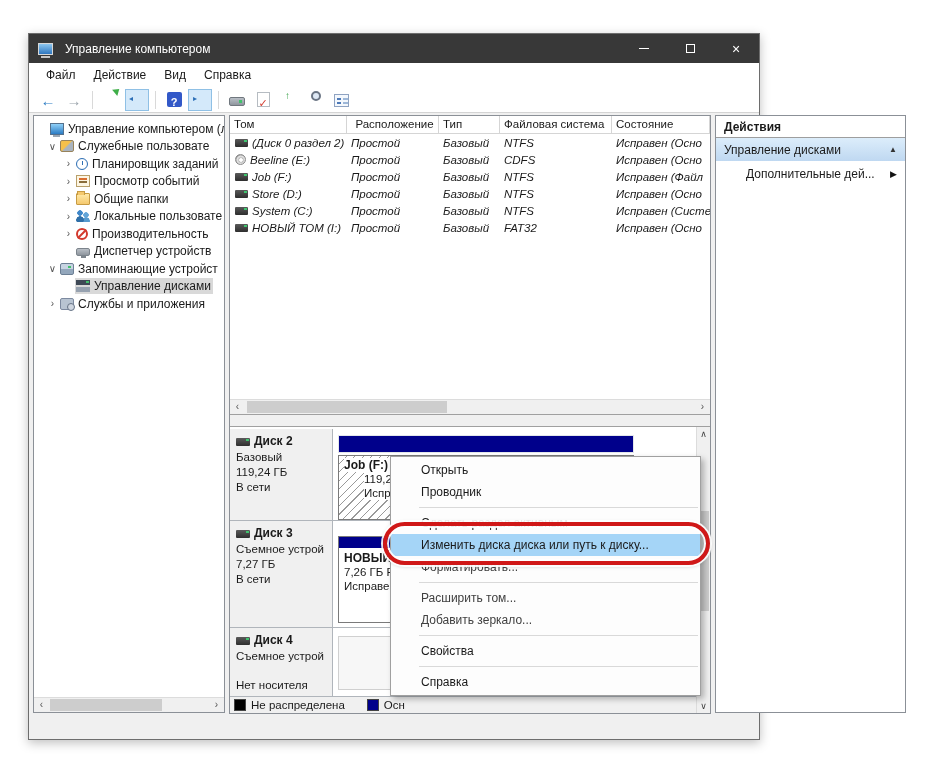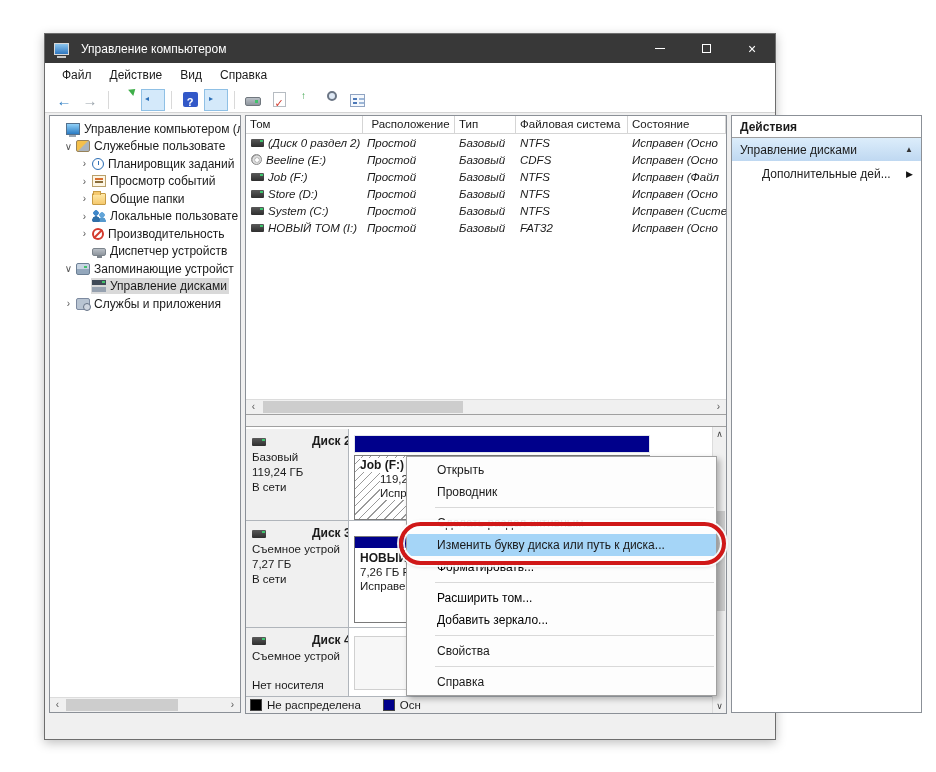--- a/index.html
+++ b/index.html
@@ -1,19 +1,19 @@
 <!DOCTYPE html>
 <html><head>
 <meta charset="utf-8">
 <style>
   html,body{margin:0;padding:0;}
   body{width:936px;height:772px;background:#ffffff;font-family:"Liberation Sans","DejaVu Sans",sans-serif;color:#1a1a1a;overflow:hidden;position:relative;}
   *{box-sizing:border-box;}
 
-  .window{position:absolute;left:44px;top:33px;width:732px;height:707px;background:#f0f0f0;border:1px solid #6d6d6d;box-shadow:0 3px 10px rgba(0,0,0,.25);}
+  .window{position:absolute;left:28px;top:33px;width:732px;height:707px;background:#f0f0f0;border:1px solid #6d6d6d;box-shadow:0 3px 10px rgba(0,0,0,.25);}
 
   
   .titlebar{position:absolute;left:0;top:0;right:0;height:29px;background:#383838;display:flex;align-items:center;}
   .app-icon{width:15px;height:12px;margin-left:9px;background:linear-gradient(#8cc6ef,#2f77c0);border:1px solid #d8d8d8;position:relative;flex:none;}
   .app-icon::after{content:"";position:absolute;left:2px;bottom:-4px;width:9px;height:2px;background:#c7c7c7;}
   .title-text{color:#ffffff;font-size:12px;margin-left:12px;white-space:nowrap;}
   .win-controls{margin-left:auto;display:flex;height:100%;}
   .wc{width:46px;height:100%;display:flex;align-items:center;justify-content:center;color:#fff;}
   .minbar{width:10px;height:1px;background:#fff;display:block;}
   .maxbox{width:9px;height:9px;border:1px solid #fff;display:block;}
@@ -114,21 +114,21 @@
   
   .split-band{position:absolute;left:0;right:0;top:299px;height:11px;background:#f0f0f0;}
 
   
   .disk-view{position:absolute;left:0;right:0;top:310px;bottom:0;background:#fff;border-top:1px solid #a0a0a0;}
   .dv-row{position:absolute;left:0;right:14px;border-bottom:1px solid #b0b5bb;}
   .dv-r1{top:2px;height:92px;}
   .dv-r2{top:94px;height:107px;}
   .dv-r3{top:201px;height:70px;}
   .dv-label{position:absolute;left:0;top:0;bottom:0;width:103px;background:#f0f0f0;border-right:1px solid #b0b5bb;padding:5px 4px 0 6px;font-size:11.5px;line-height:15px;white-space:nowrap;overflow:hidden;}
-  .dv-name{font-weight:bold;font-size:12px;display:flex;align-items:center;margin-bottom:1px;gap:42px;}
+  .dv-name{font-weight:bold;font-size:12px;display:flex;align-items:center;margin-bottom:1px;}
   .dvic{display:inline-block;width:14px;height:8px;margin-right:4px;background:linear-gradient(#5a5a5a,#2e2e2e);border-radius:1px;position:relative;flex:none;}
   .dvic::after{content:"";position:absolute;right:1px;top:1px;width:3px;height:2px;background:#3ec46d;}
   .dv-gap{height:14px;}
   .navy-sliver{position:absolute;left:108px;width:296px;top:6px;height:18px;background:#00008b;border:1px solid #e3e6ea;}
   .part-box{position:absolute;left:108px;width:296px;border:1px solid #7a7a7a;background:#fff;font-size:11.5px;line-height:14px;}
   .part-job{top:26px;height:65px;background:repeating-linear-gradient(135deg,rgba(0,0,0,0) 0 5px,#9a9a9a 5px 6px),#fff;padding:2px 5px;}
   .part-label{font-weight:bold;font-size:12px;background:#fff;display:inline-block;padding-right:2px;}
   .part-line{background:#fff;display:inline-block;padding-right:2px;margin-left:20px;}
   .part-new{top:15px;height:87px;padding:0;}
   .part-stripe{height:12px;background:#00008b;border-bottom:1px solid #fff;}
@@ -143,21 +143,21 @@
   .act-section{height:24px;display:flex;align-items:center;padding:0 8px;background:linear-gradient(#dcedfb,#bfd8f1);border-bottom:1px solid #fff;font-size:12px;}
   .act-collapse{margin-left:auto;font-size:8px;color:#333;}
   .act-item{height:24px;display:flex;align-items:center;padding-left:30px;font-size:12px;}
   .act-more-arrow{margin-left:auto;margin-right:8px;font-size:9px;color:#111;}
 
   
   .ctx-menu{position:absolute;left:361px;top:422px;width:311px;background:#fdfdfd;border:1px solid #a0a0a0;box-shadow:3px 3px 6px rgba(0,0,0,.28);padding:2px 0;z-index:50;}
   .ctx-item{height:22px;line-height:22px;font-size:12px;padding-left:30px;white-space:nowrap;}
   .ctx-sep{display:none;}
   .ctx-row.is-sep .ctx-sep{display:block;height:1px;background:#d9d9d9;margin:4px 2px 4px 28px;}
-  .ctx-row.is-disabled .ctx-item{color:#000000;}
+  .ctx-row.is-disabled .ctx-item{color:#404040;}
   .ctx-row.is-hl .ctx-item{background:#a5d5f7;}
 
   
   .annotation-ring{position:absolute;left:354px;top:488px;width:327px;height:43px;border:4px solid #d01818;border-radius:22px;z-index:60;box-shadow:0 0 0 2px rgba(255,255,255,.9),0 1px 4px rgba(0,0,0,.25), inset 0 0 0 2px rgba(255,255,255,.9);}
 </style>
 </head>
 <body>
 
 <div class="window">
 
@@ -559,21 +559,21 @@
 
       </div>
 
       <div class="ctx-row">
 
         <div class="ctx-item">Сделать раздел активным</div>
       </div>
 
       <div class="ctx-row is-hl">
 
-        <div class="ctx-item">Изменить букву диска или путь к диска...</div>
+        <div class="ctx-item">Изменить диска диска или путь к диску...</div>
       </div>
 
       <div class="ctx-row is-disabled">
 
         <div class="ctx-item">Форматировать...</div>
       </div>
 
       <div class="ctx-row is-sep">
         <div class="ctx-sep"></div>
 

